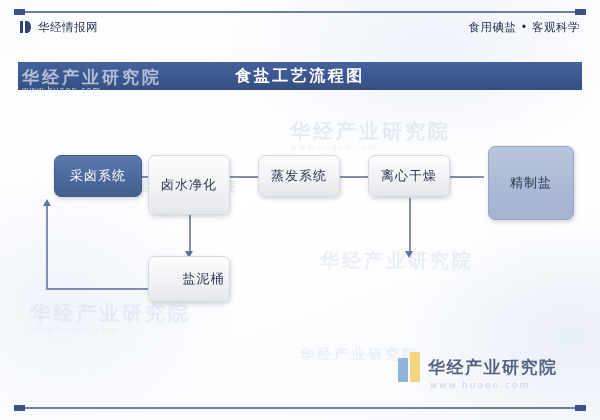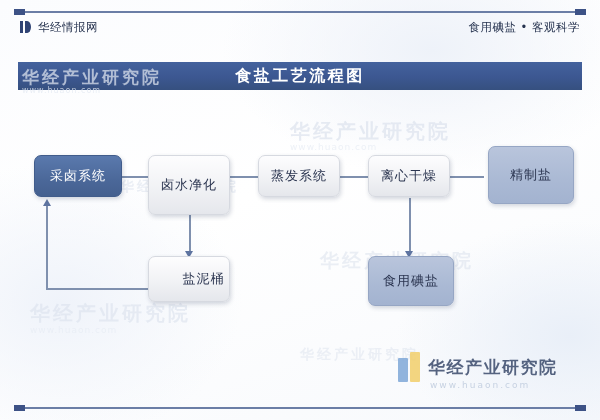--- a/index.html
+++ b/index.html
@@ -148,20 +148,21 @@
     justify-content: center;
     font-size: 13px;
     letter-spacing: 1px;
     white-space: nowrap;
     box-shadow: 1px 2px 4px rgba(60,75,105,0.22);
   }
   .node.dark {
     background: linear-gradient(180deg, #5a79ad 0%, #4b6899 60%, #44608f 100%);
     color: #ffffff;
     border: 1px solid #415c8b;
+    margin-left: 20px;
   }
   .node.mid {
     background: linear-gradient(180deg, #b9c5dc 0%, #aab9d4 60%, #a3b3d0 100%);
     color: #2b3550;
     border: 1px solid #96a6c4;
   }
   .node.light {
     background: linear-gradient(180deg, #fdfdfe 0%, #f1f2f5 55%, #e5e7ec 100%);
     color: #2b3550;
     border: 1px solid #d6d9e0;
@@ -307,31 +308,28 @@
     </div>
 
     <div class="node light" style="left:368px; top:155px; width:82px; height:42px;">
       <span>离心干燥</span>
     </div>
 
     <div class="node light" style="left:258px; top:155px; width:82px; height:42px;">
       <span>蒸发系统</span>
     </div>
 
-    <div class="node mid" style="left:488px; top:146px; width:86px; height:58px;align-items:center;">
+    <div class="node mid" style="left:488px; top:146px; width:86px; height:74px;align-items:center;">
       <span>精制盐</span>
     </div>
 
     <div class="node light" style="left:148px; top:256px; width:82px; height:46px;padding-left:29px;">
       <span>盐泥桶</span>
     </div>
 
-    <div class="node mid" style="left:368px; top:256px; width:86px; height:50px;">
-      <span>食用碘盐</span>
-    </div>
   </div>
 
   <div class="footer-logo">
     <span class="footer-logo-mark">
       <span class="m1"></span>
         <span class="m2"></span>
     </span>
     <span class="footer-logo-text">华经产业研究院</span>
   </div>
   <div class="footer-url">www.huaon.com</div>

